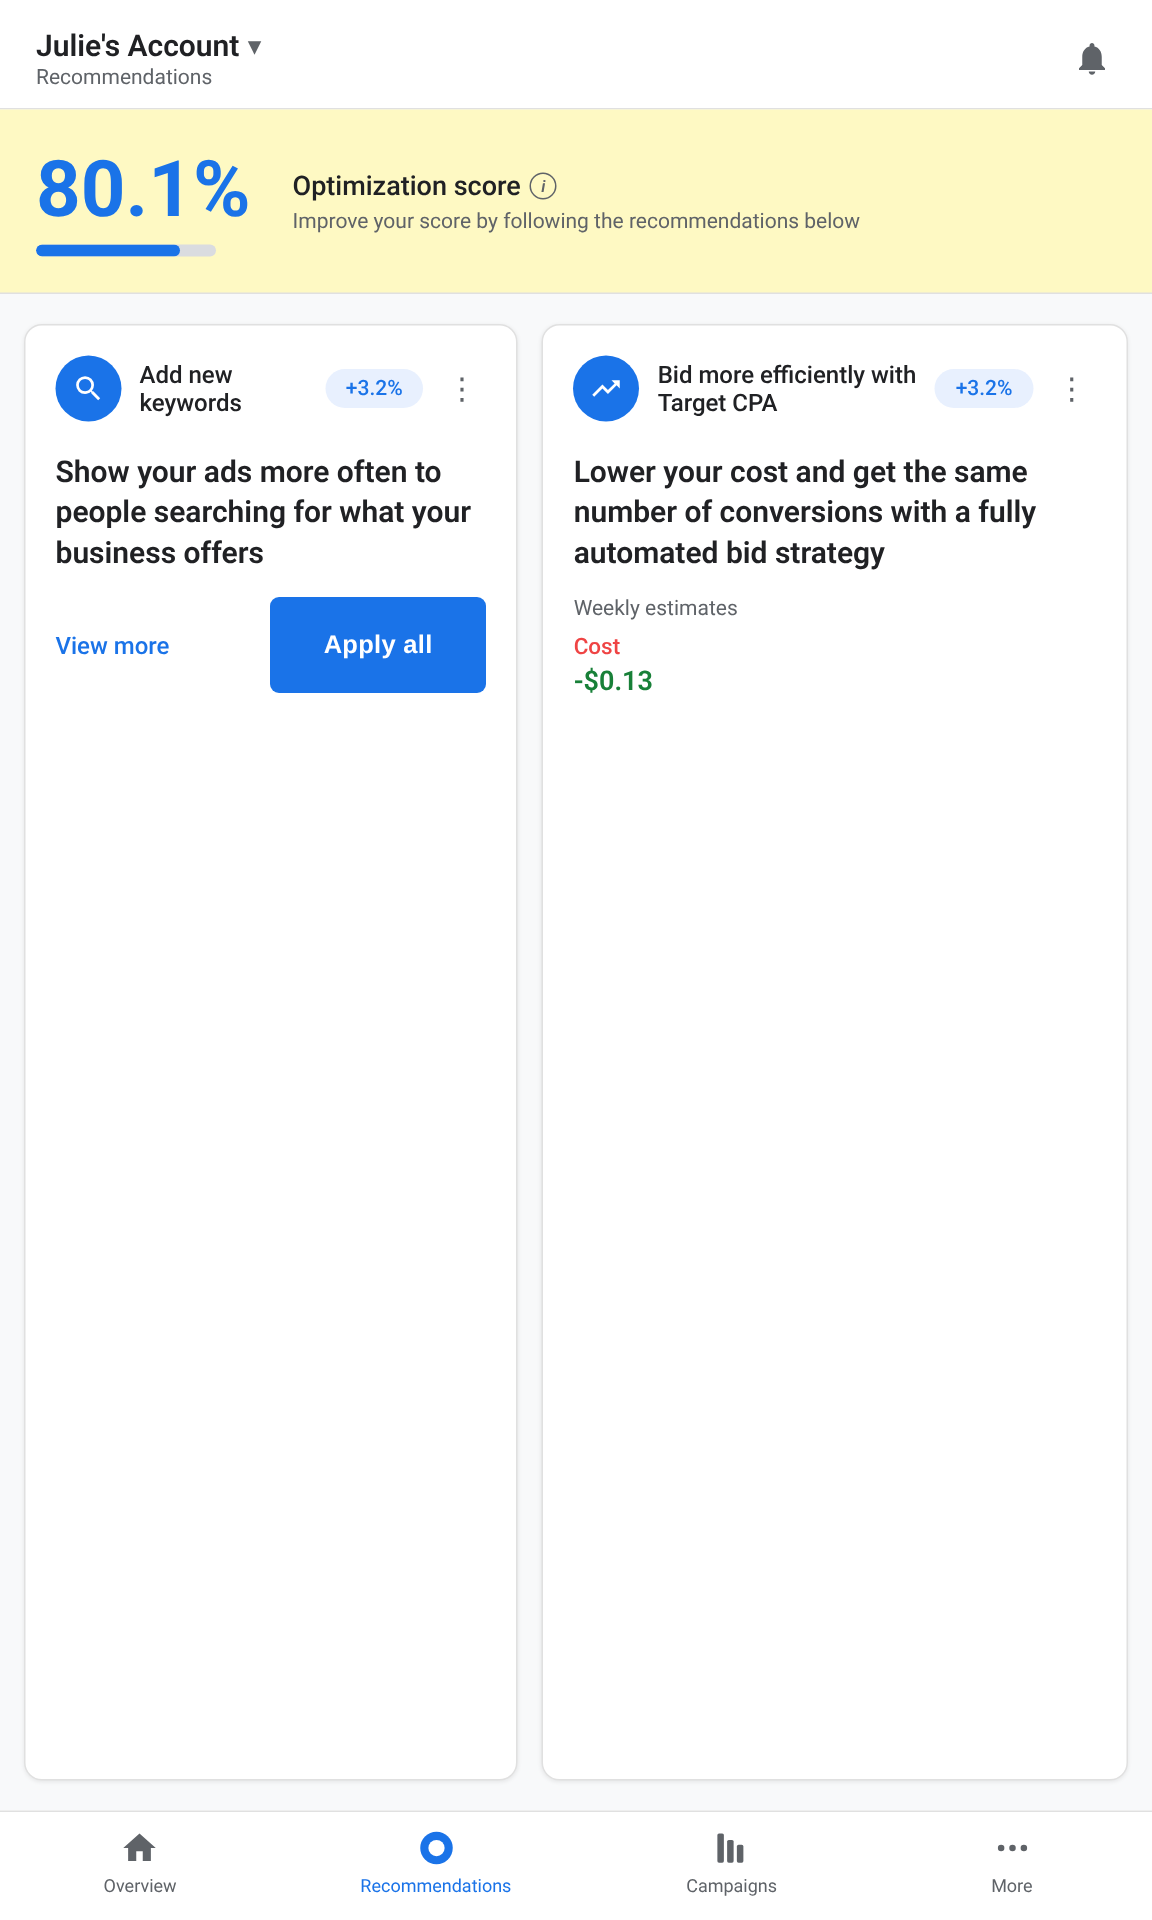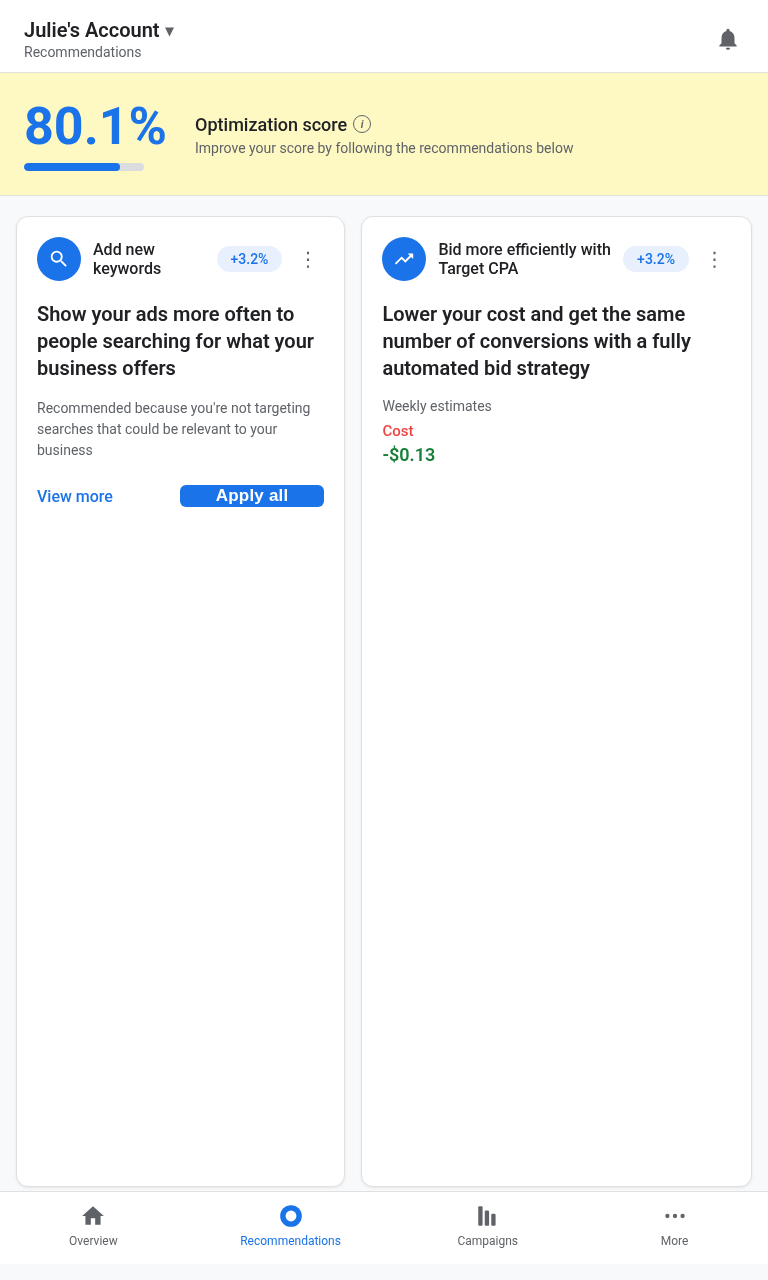--- a/index.html
+++ b/index.html
@@ -212,21 +212,21 @@
       font-size: 16px;
       font-weight: 500;
       cursor: pointer;
       text-decoration: none;
     }
     .apply-all-btn {
       background: #1a73e8;
       color: #fff;
       border: none;
       border-radius: 6px;
-      padding: 1px 36px;
+      padding: 22px 36px;
       font-size: 17px;
       font-weight: 600;
       cursor: pointer;
       letter-spacing: 0.2px;
     }
 
     
     .weekly-estimates {
       margin-top: 8px;
       margin-bottom: 4px;
@@ -256,21 +256,21 @@
 
     
     .bottom-nav {
       background: #fff;
       border-top: 1px solid #e0e0e0;
       display: flex;
       justify-content: space-around;
       align-items: center;
       padding: 10px 0 16px 0;
       position: sticky;
-      bottom: 16px;
+      bottom: 0;
     }
     .nav-item {
       display: flex;
       flex-direction: column;
       align-items: center;
       gap: 4px;
       cursor: pointer;
       min-width: 80px;
     }
     .nav-icon {
@@ -344,21 +344,20 @@
           </svg>
         </div>
         <span class="rec-card-title">Add new keywords</span>
       </div>
       <div class="rec-card-header-right">
         <span class="score-badge">+3.2%</span>
         <div class="more-icon">⋮</div>
       </div>
     </div>
     <div class="rec-card-headline">Show your ads more often to people searching for what your business offers</div>
-    <div class="rec-card-desc">Recommended because you're not targeting searches that could be relevant to your business</div>
     <div class="rec-card-footer">
       <a class="view-more-link">View more</a>
       <button class="apply-all-btn">Apply all</button>
     </div>
   </div>
 
   <div class="rec-card">
     <div class="rec-card-header">
       <div class="rec-card-title-row">
         <div class="rec-icon-circle">

